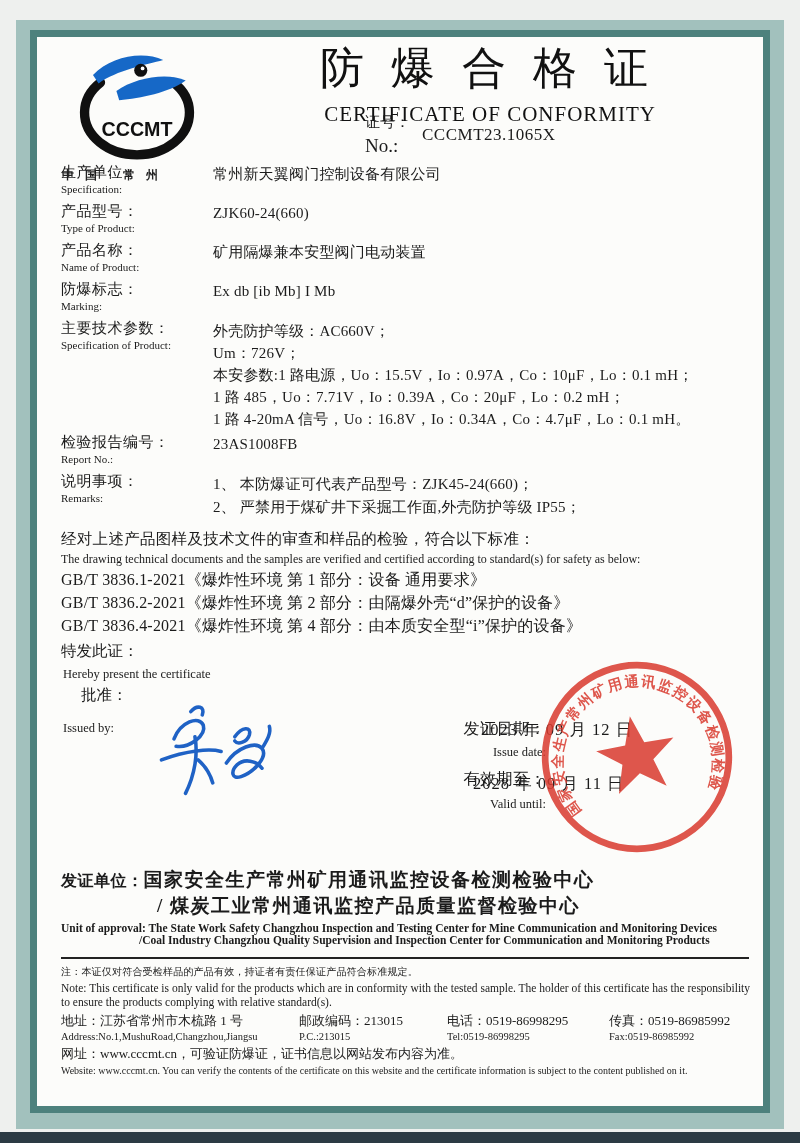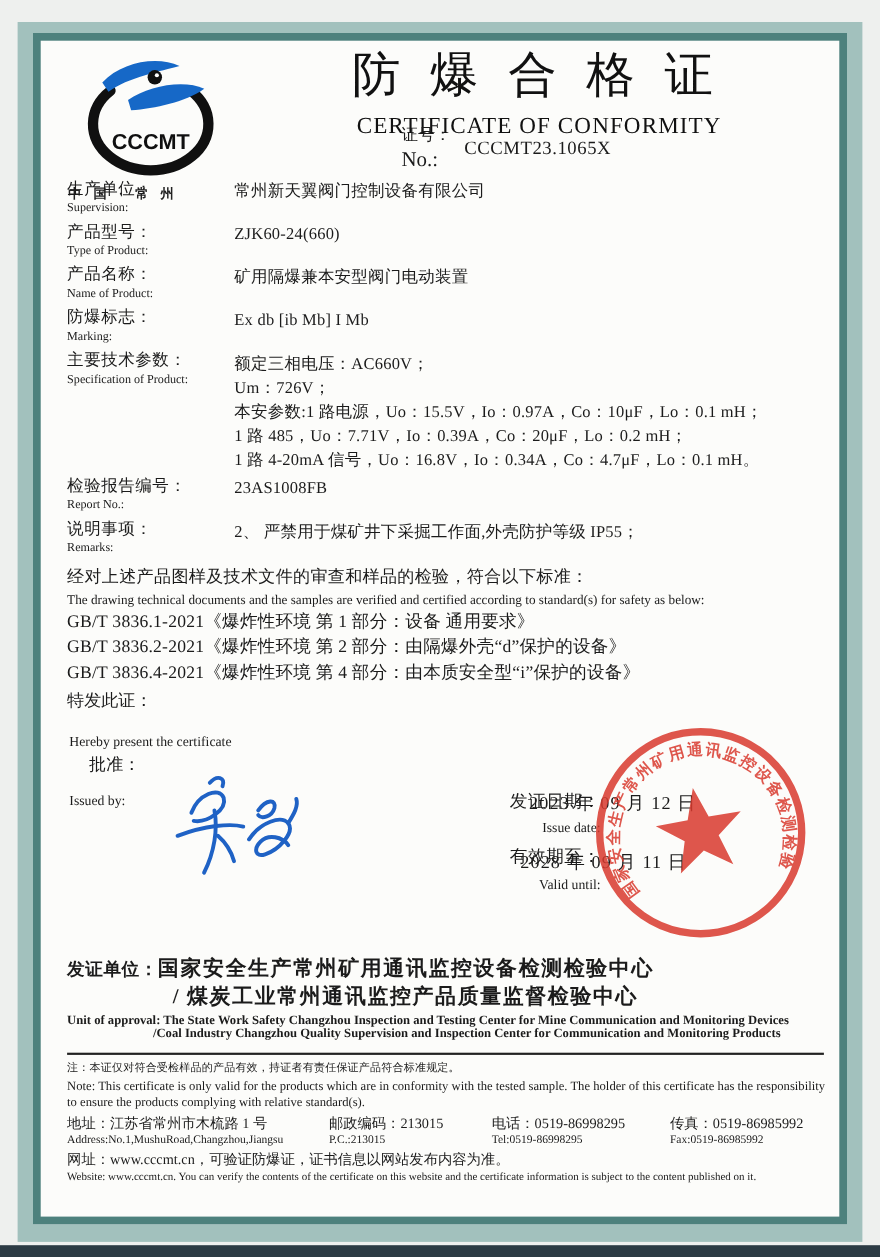--- a/index.html
+++ b/index.html
@@ -103,21 +103,21 @@
       <span class="zhno">证号：</span>
       <span class="enno">No.:</span>
       <span class="noval">CCCMT23.1065X</span>
     </div>
 
     <div class="main-flow">
 
       <div class="field-row row-std">
         <div class="fl">
           <div class="zh">生产单位：</div>
-          <div class="en">Supervision:</div>
+          <div class="en">Specification:</div>
         </div>
         <div class="fv">常州新天翼阀门控制设备有限公司</div>
       </div>
 
       <div class="field-row row-std">
         <div class="fl">
           <div class="zh">产品型号：</div>
           <div class="en">Type of Product:</div>
         </div>
         <div class="fv">ZJK60-24(660)</div>
@@ -138,21 +138,21 @@
         </div>
         <div class="fv">Ex db [ib Mb] I Mb</div>
       </div>
 
       <div class="field-row">
         <div class="fl">
           <div class="zh">主要技术参数：</div>
           <div class="en">Specification of Product:</div>
         </div>
         <div class="fv">
-          <div class="vline">额定三相电压：AC660V；</div>
+          <div class="vline">外壳防护等级：AC660V；</div>
           <div class="vline">Um：726V；</div>
           <div class="vline">本安参数:1 路电源，Uo：15.5V，Io：0.97A，Co：10μF，Lo：0.1 mH；</div>
           <div class="vline">1 路 485，Uo：7.71V，Io：0.39A，Co：20μF，Lo：0.2 mH；</div>
           <div class="vline">1 路 4-20mA 信号，Uo：16.8V，Io：0.34A，Co：4.7μF，Lo：0.1 mH。</div>
         </div>
       </div>
 
       <div class="field-row row-std">
         <div class="fl">
           <div class="zh">检验报告编号：</div>
@@ -160,20 +160,21 @@
         </div>
         <div class="fv">23AS1008FB</div>
       </div>
 
       <div class="field-row">
         <div class="fl">
           <div class="zh">说明事项：</div>
           <div class="en">Remarks:</div>
         </div>
         <div class="fv">
+          <div class="rline">1、 本防爆证可代表产品型号：ZJK45-24(660)；</div>
           <div class="rline">2、 严禁用于煤矿井下采掘工作面,外壳防护等级 IP55；</div>
         </div>
       </div>
 
       <div class="standards">
         <div class="std-intro-zh">经对上述产品图样及技术文件的审查和样品的检验，符合以下标准：</div>
         <div class="std-intro-en">The drawing technical documents and the samples are verified and certified according to standard(s) for safety as below:</div>
         <div class="std-item">GB/T 3836.1-2021《爆炸性环境 第 1 部分：设备 通用要求》</div>
         <div class="std-item">GB/T 3836.2-2021《爆炸性环境 第 2 部分：由隔爆外壳“d”保护的设备》</div>
         <div class="std-item">GB/T 3836.4-2021《爆炸性环境 第 4 部分：由本质安全型“i”保护的设备》</div>

